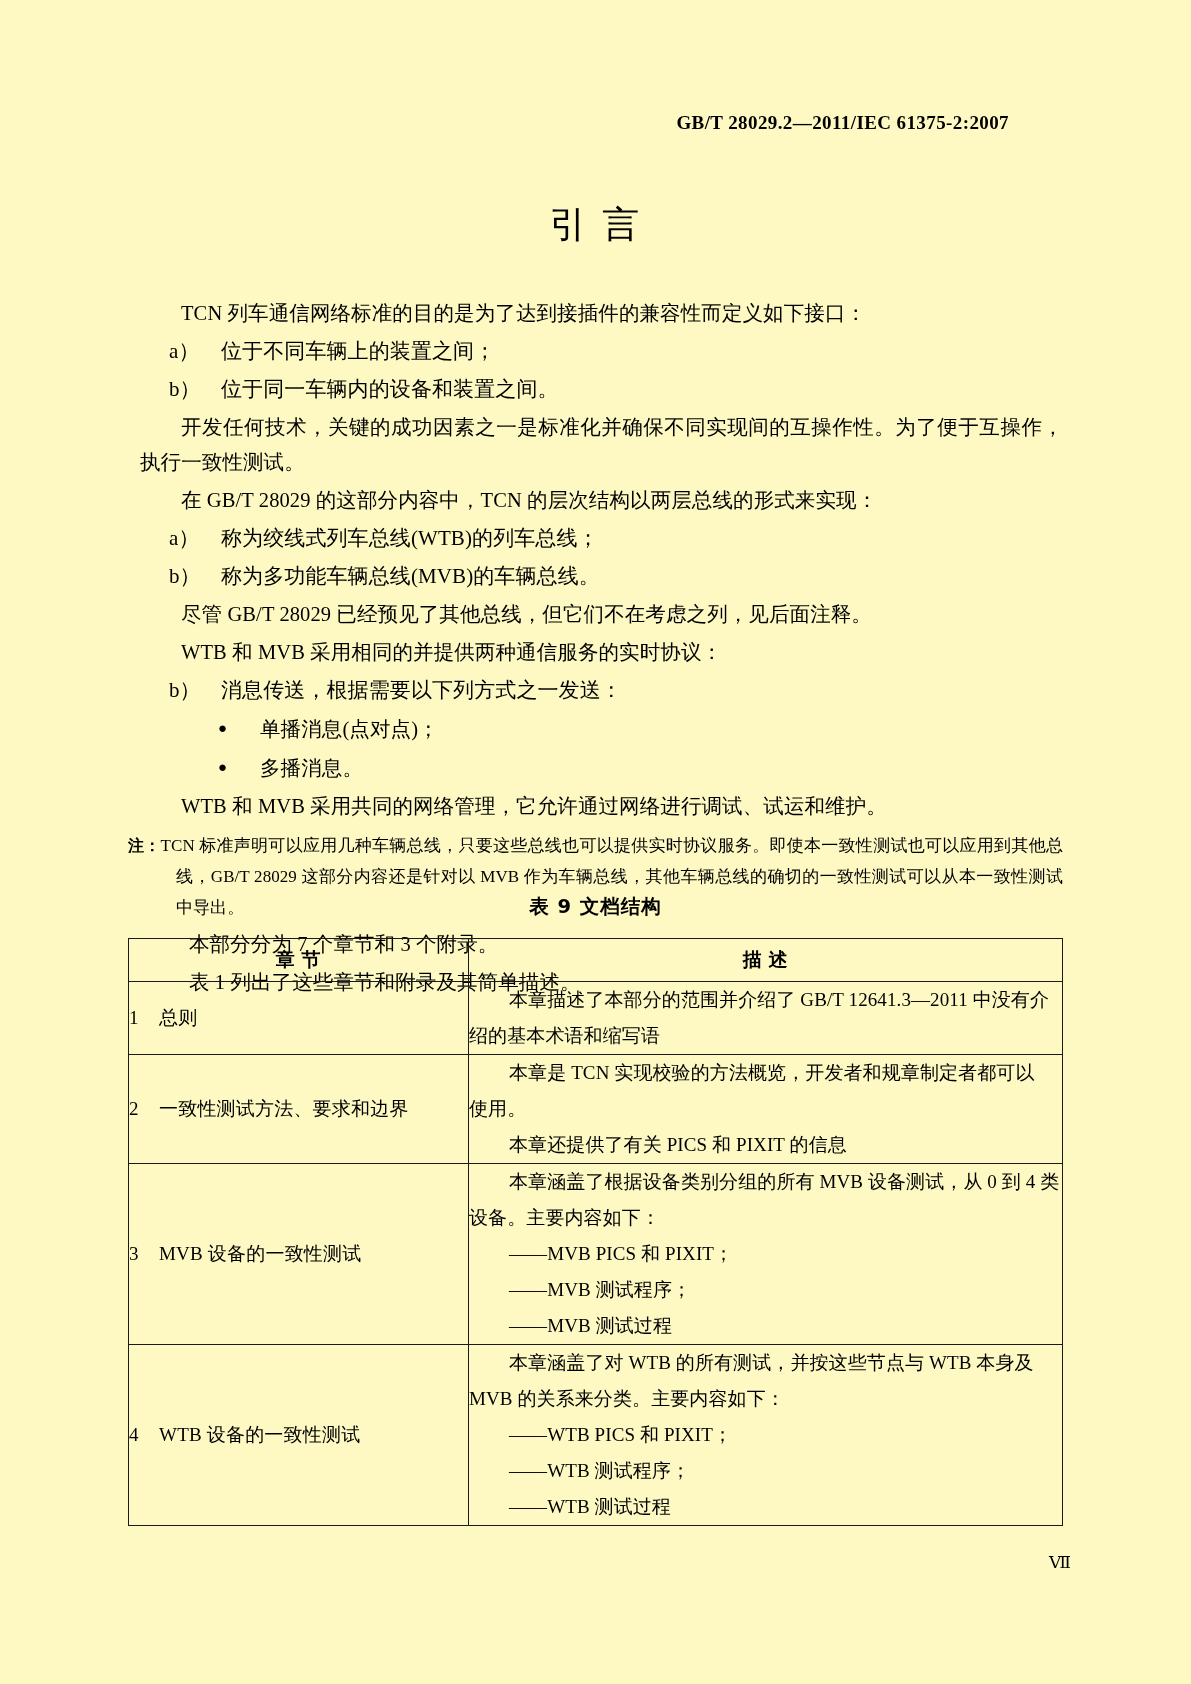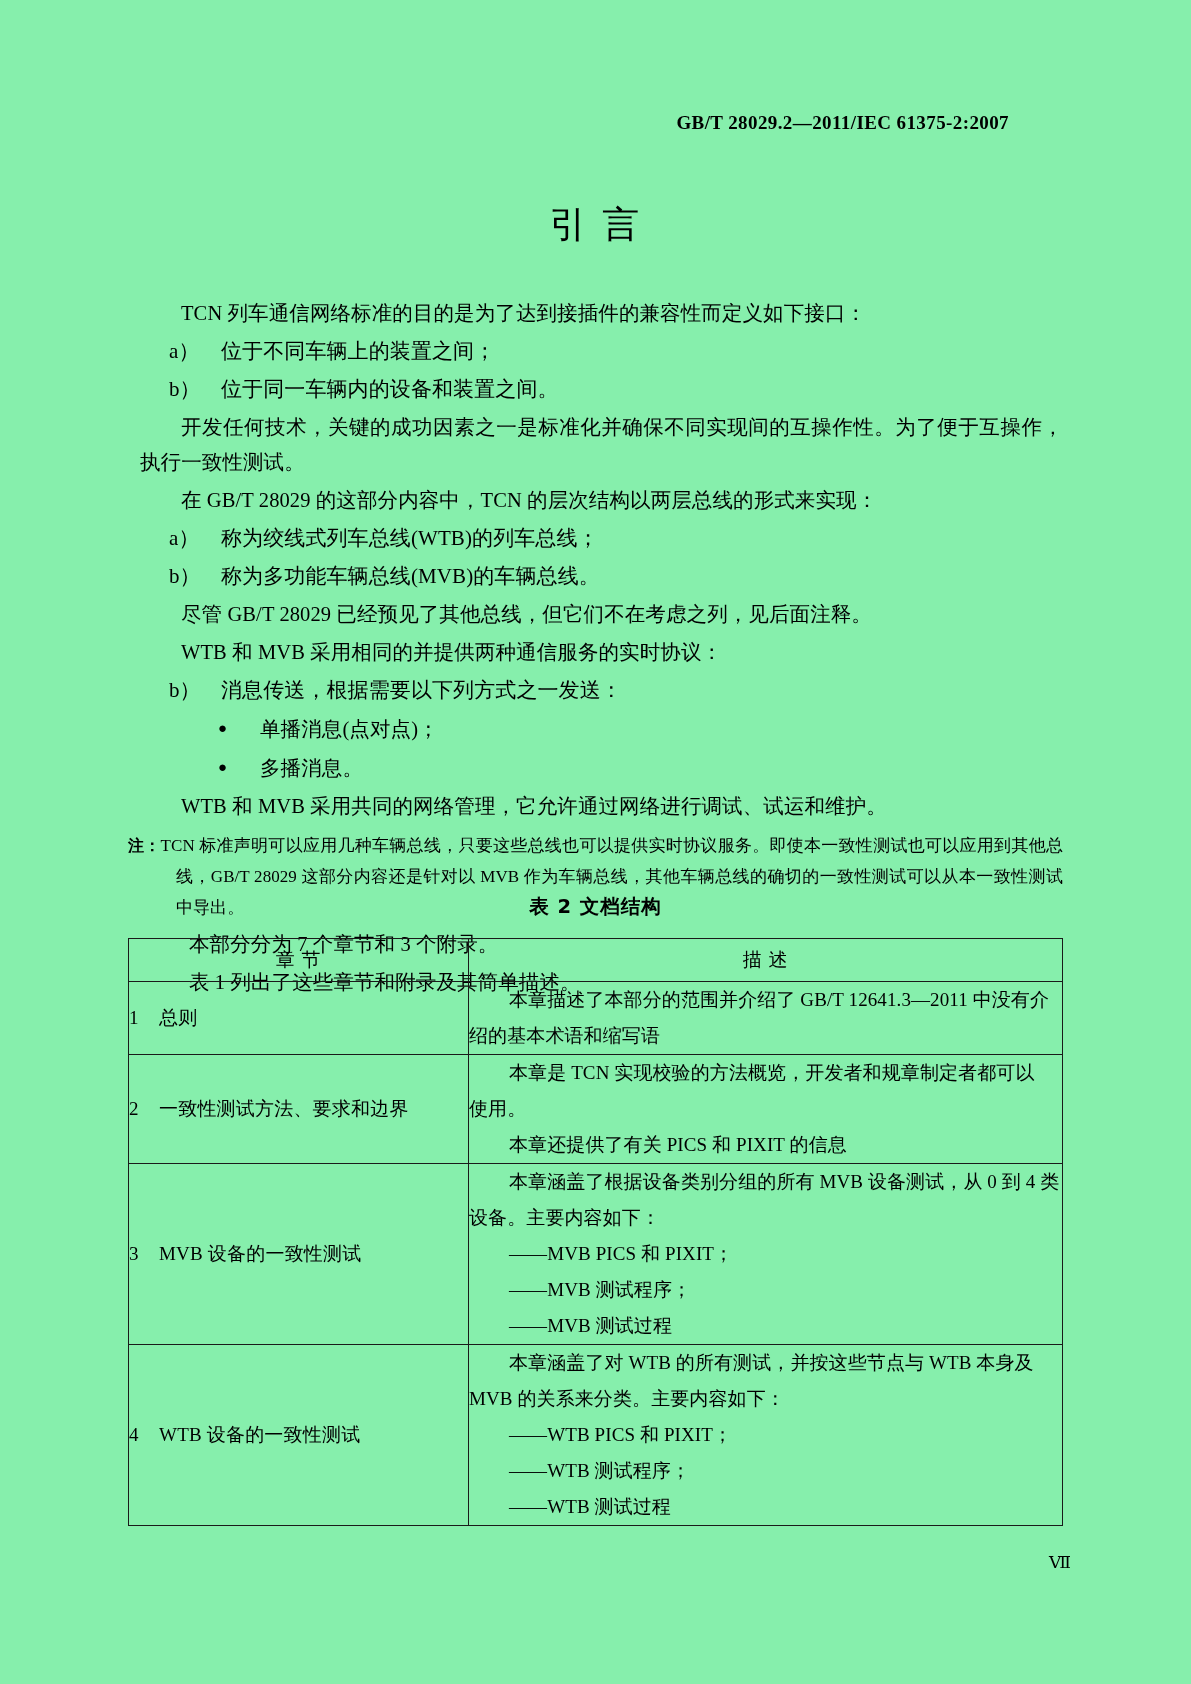--- a/index.html
+++ b/index.html
@@ -4,21 +4,21 @@
 <style>
   html, body {
     margin: 0;
     padding: 0;
     background: #ffffff;
   }
   .page {
     position: relative;
     width: 1191px;
     height: 1684px;
-    background: #86efac;
+    background: #fef9c3;
     font-family: "Liberation Serif", "DejaVu Serif", serif;
     color: #000000;
     box-sizing: border-box;
     overflow: hidden;
   }
 
   
   .page-header {
     position: absolute;
     top: 112px;
@@ -133,21 +133,21 @@
     border-collapse: collapse;
     table-layout: fixed;
     font-size: 19px;
   }
   .doc-table td, .doc-table th {
     border: 1px solid #1a1a1a;
     padding: 0;
     vertical-align: middle;
   }
   .doc-table th {
-    font-weight: normal;
+    font-weight: bold;
     text-align: center;
     height: 42px;
     letter-spacing: 1px;
     font-size: 19px;
   }
   .col-section { width: 340px; }
   .cell-section {
     padding: 14px 0 14px 24px;
     line-height: 32px;
     letter-spacing: 0.2px;
@@ -236,21 +236,21 @@
       <span class="note-body"><span class="note-label">注：</span><span>TCN 标准声明可以应用几种车辆总线，只要这些总线也可以提供实时协议服务。即使本一致性测试也可以应用到其他总线，GB/T 28029 这部分内容还是针对以 MVB 作为车辆总线，其他车辆总线的确切的一致性测试可以从本一致性测试中导出。</span></span>
     </div>
 
     <div class="tail-paras">
       <p class="para">本部分分为 7 个章节和 3 个附录。</p>
       <p class="para">表 1 列出了这些章节和附录及其简单描述。</p>
     </div>
 
   </div>
 
-  <div class="table-caption">表 2   文档结构</div>
+  <div class="table-caption">表 9   文档结构</div>
 
   <table class="doc-table">
     <colgroup>
       <col class="col-section">
       <col>
     </colgroup>
     <thead>
       <tr>
         <th>章    节</th>
         <th>描    述</th>

